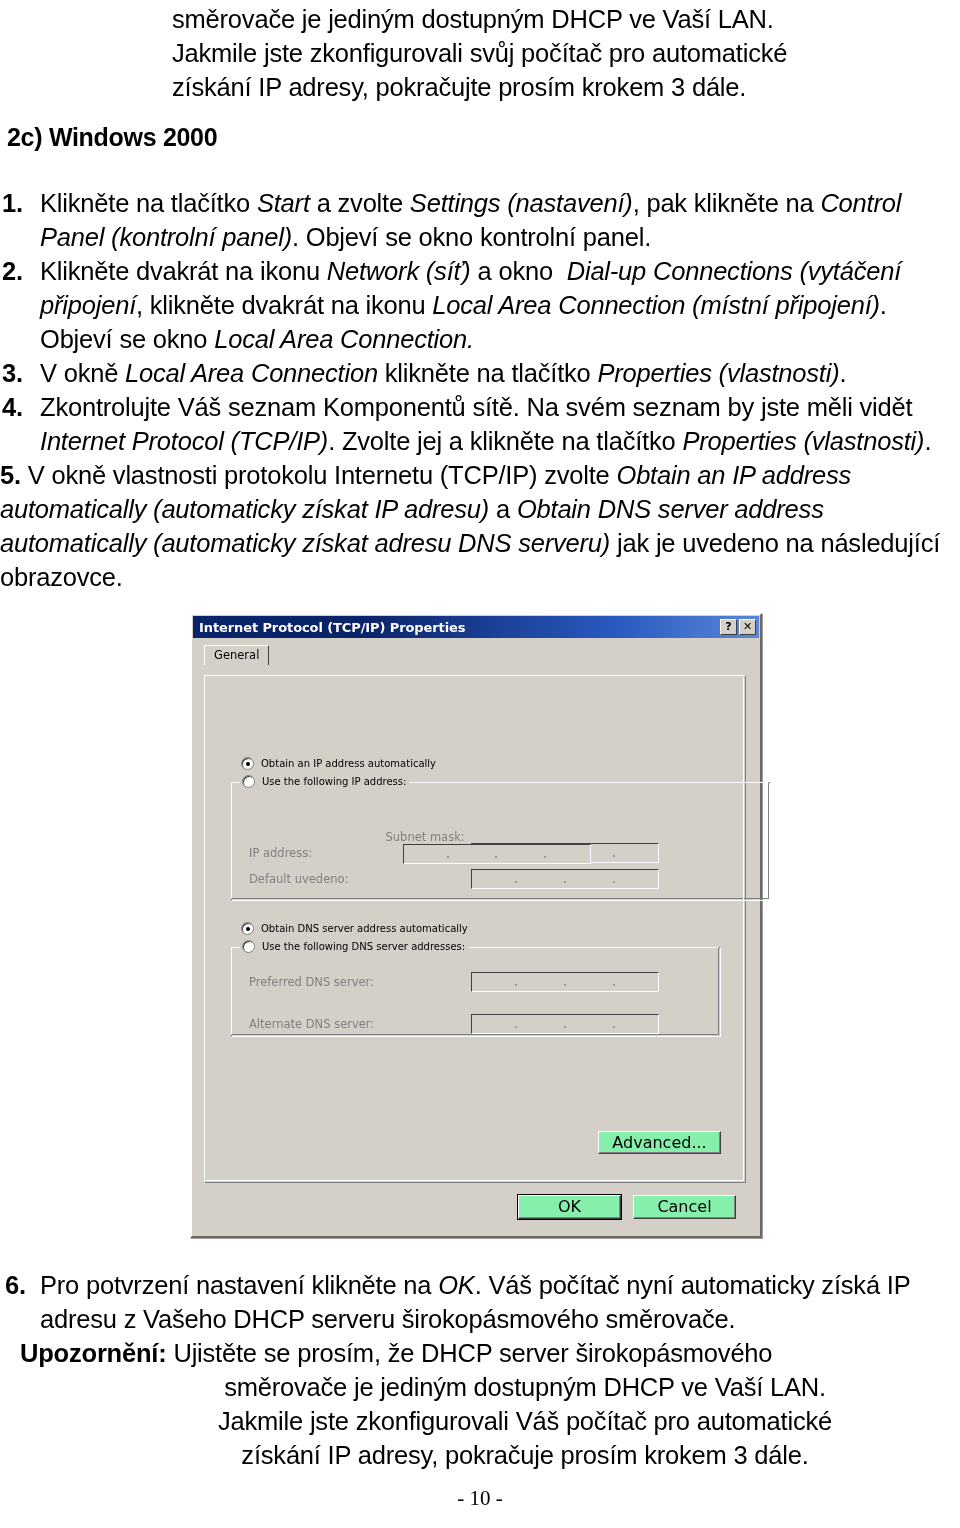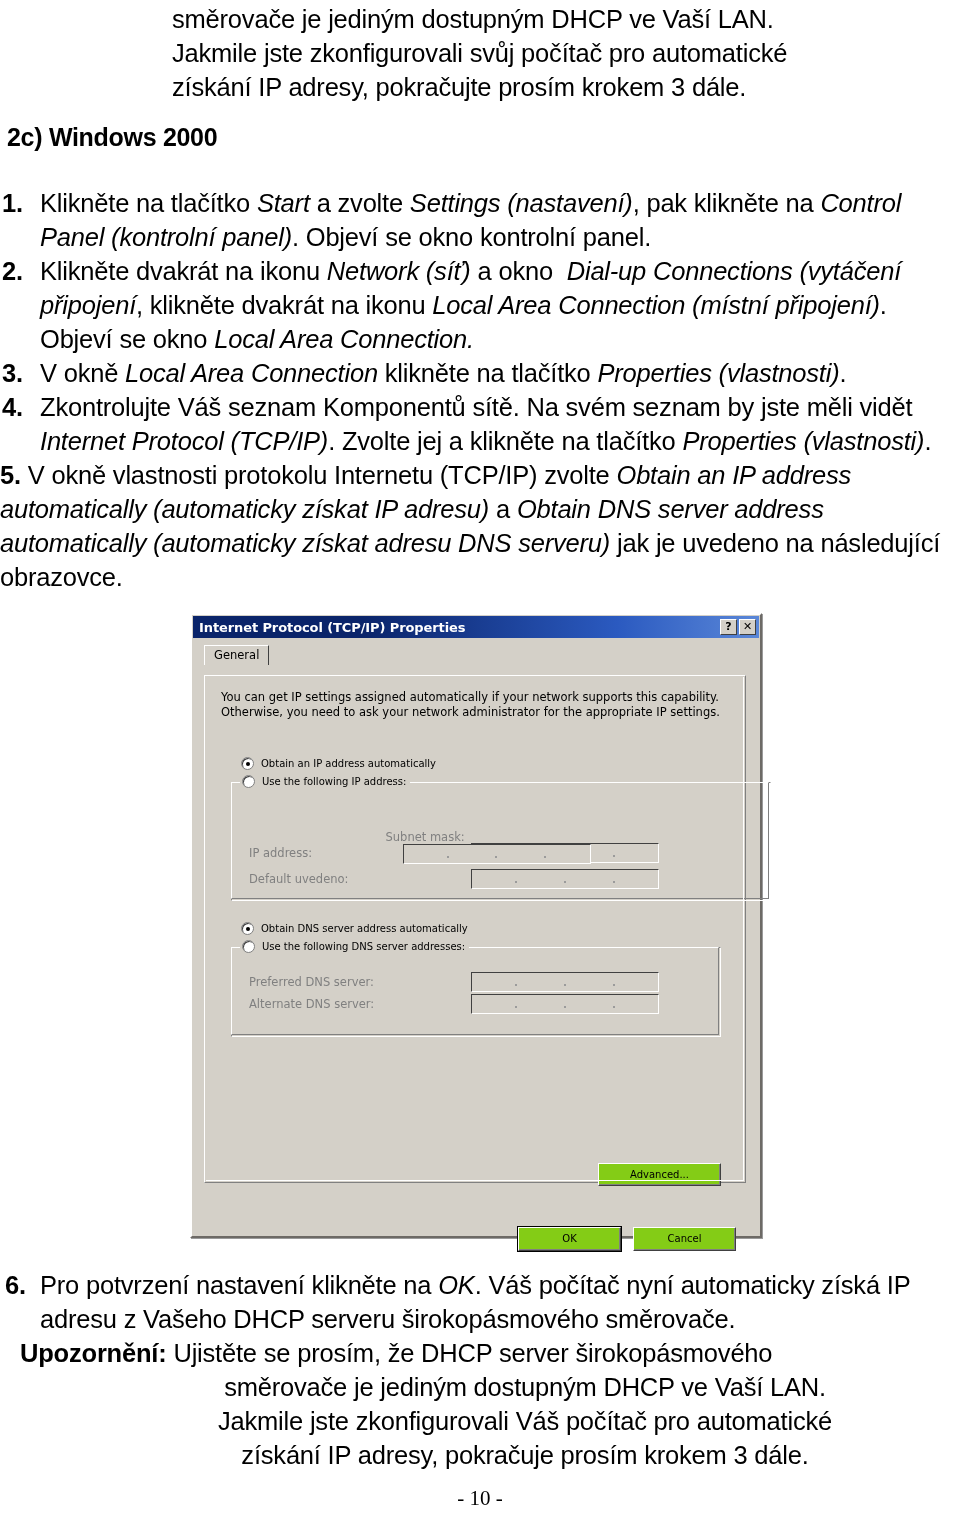--- a/index.html
+++ b/index.html
@@ -301,32 +301,31 @@
     padding: 0 20px;
   }
   .ipdot {
     width: 2px;
     height: 2px;
     background: #9b9b9b;
     margin-top: 6px;
   }
 
   .btn {
-    background: #84cc16;
+    background: #86efac;
     border-top: 1px solid #ffffff;
     border-left: 1px solid #ffffff;
     border-right: 1px solid #404040;
     border-bottom: 1px solid #404040;
     box-sizing: border-box;
     font-family: "DejaVu Sans", sans-serif;
-    font-size: 10px;
+    font-size: 16px;
     text-align: center;
     color: #000;
     position: absolute;
-    margin-top: 32px;
   }
   .btn::after {
     content: "";
     position: absolute;
     left: 0; top: 0; right: 0; bottom: 0;
     border-right: 1px solid #808080;
     border-bottom: 1px solid #808080;
     pointer-events: none;
   }
   .btn .cap {
@@ -379,21 +378,20 @@
         <div class="tbtn">✕</div>
       </div>
     </div>
 
     <div class="tabstrip">
       <span class="tab">General</span>
     </div>
 
     <div class="tabbody">
 
-      <div class="desc">You can get IP settings assigned automatically if your network supports this capability. Otherwise, you need to ask your network administrator for the appropriate IP settings.</div>
 
       <div class="radio-row" style="left:36px; top:81px;">
         <span class="radio checked"></span>
         <span class="radio-label">Obtain an IP address automatically</span>
       </div>
 
       <div class="groupbox" style="left:26px; top:106px; width:540px; height:119px;">
         <div class="gb-header">
           <span class="radio"></span>
           <span class="radio-label">Use the following IP address:</span>
@@ -440,21 +438,21 @@
 
         <div class="field-row" style="top:24px;">
           <span class="field-label">Preferred DNS server:</span>
           <span class="ipbox">
             <i class="ipdot"></i>
             <i class="ipdot"></i>
             <i class="ipdot"></i>
           </span>
         </div>
 
-        <div class="field-row" style="top:46px;">
+        <div class="field-row" style="top:66px;">
           <span class="field-label">Alternate DNS server:</span>
           <span class="ipbox">
             <i class="ipdot"></i>
             <i class="ipdot"></i>
             <i class="ipdot"></i>
           </span>
         </div>
       </div>
 
       <div class="btn" style="left:393px; top:455px; width:123px; height:23px;">

